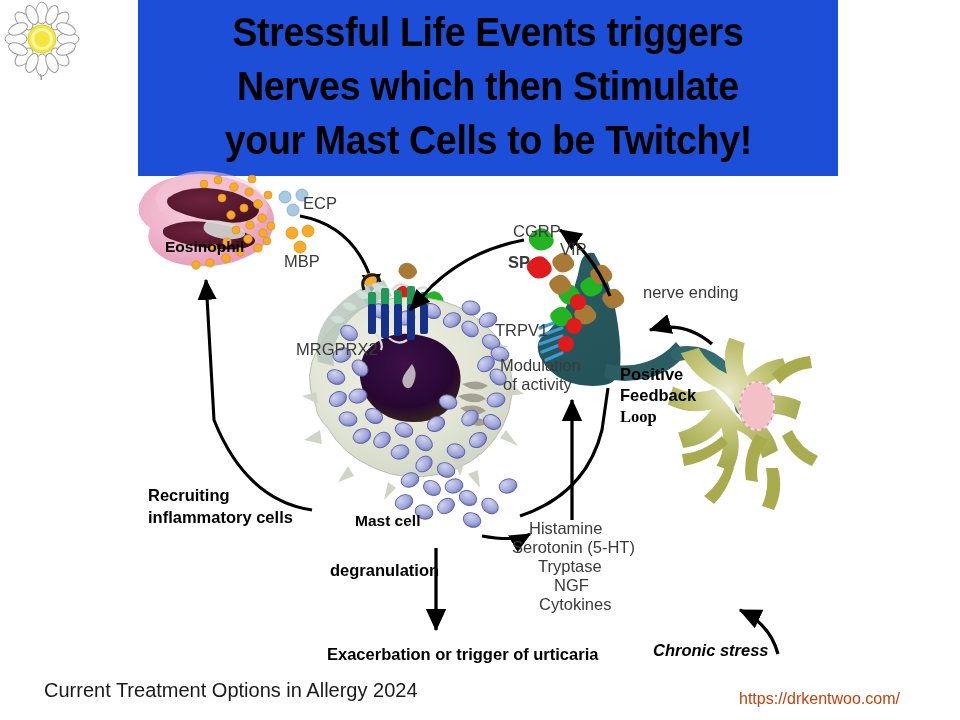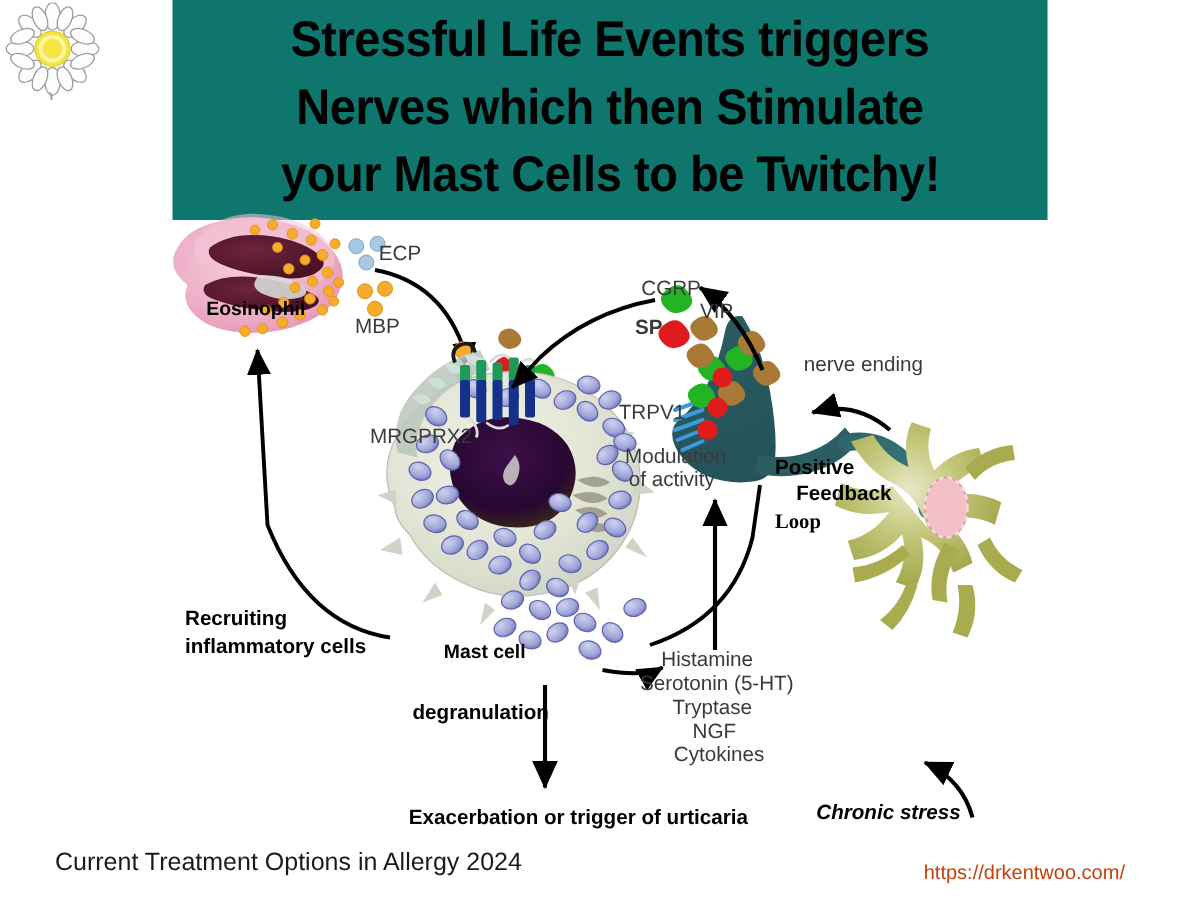--- a/index.html
+++ b/index.html
@@ -15,21 +15,21 @@
     position: absolute; left: 0; top: 0;
     width: 960px; height: 720px;
     background: #fff;
   }
 
   
   #title-banner {
     position: absolute;
     left: 138px; top: 0px;
     width: 700px; height: 176px;
-    background: #0f766e;
+    background: #1d4ed8;
     display: flex; flex-direction: column;
     align-items: center; justify-content: center;
     padding: 2px 6px 6px 6px;
   }
   #title-banner .tline {
     color: #000;
     font-weight: bold;
     font-size: 40px;
     line-height: 54px;
     letter-spacing: -0.4px;
@@ -400,21 +400,21 @@
   <div class="lbl" style="left:508px; top:253px;font-weight:bold;">SP</div>
   <div class="lbl" style="left:560px; top:240px;">VIP</div>
   <div class="lbl" style="left:495px; top:321px;">TRPV1</div>
 
   <div class="lbl" style="left:643px; top:283px;">nerve ending</div>
 
   <div class="lbl" style="left:500px; top:356px;">Modulation</div>
   <div class="lbl" style="left:503px; top:375px;">of activity</div>
 
   <div class="lbl bold" style="left:620px; top:365px;">Positive</div>
-  <div class="lbl bold" style="left:620px; top:386px;margin-left:17px;">Feedback</div>
+  <div class="lbl bold" style="left:620px; top:386px;">Feedback</div>
   <div class="lbl bold" style="left:620px; top:407px;font-family:Liberation Serif, serif;">Loop</div>
 
   <div style="position:absolute; left:512px; top:519px; text-align:left;">
     <div class="lbl" style="position:relative; left:17px; top:0;">Histamine</div>
     <div class="lbl" style="position:relative; left:0px; top:0;">Serotonin (5-HT)</div>
     <div class="lbl" style="position:relative; left:26px; top:0;">Tryptase</div>
     <div class="lbl" style="position:relative; left:42px; top:0;">NGF</div>
     <div class="lbl" style="position:relative; left:27px; top:0;">Cytokines</div>
   </div>
 

